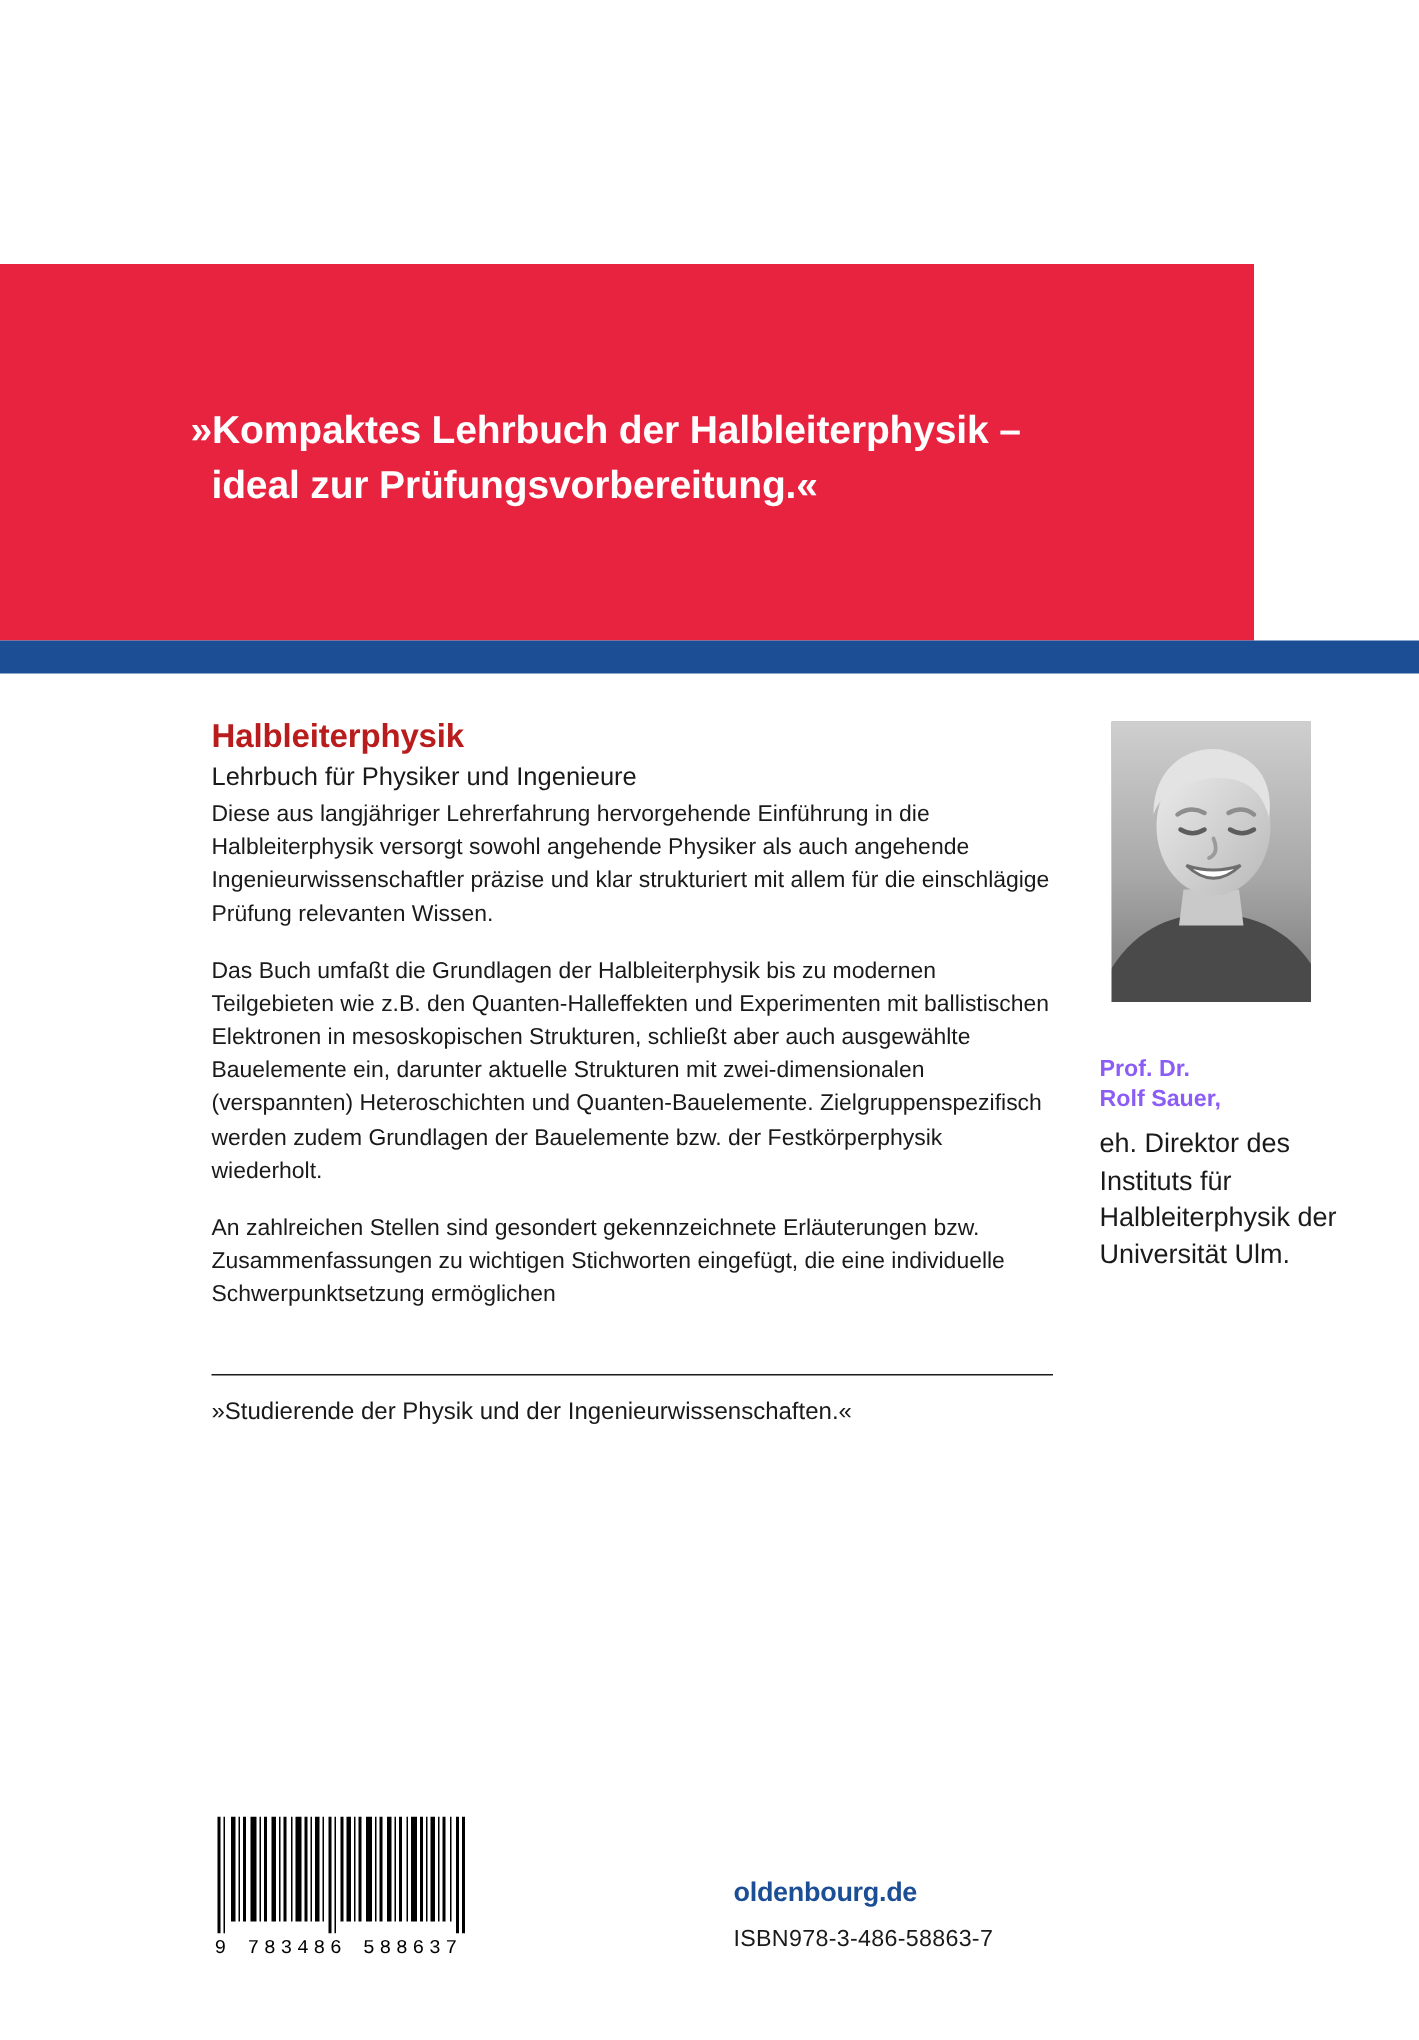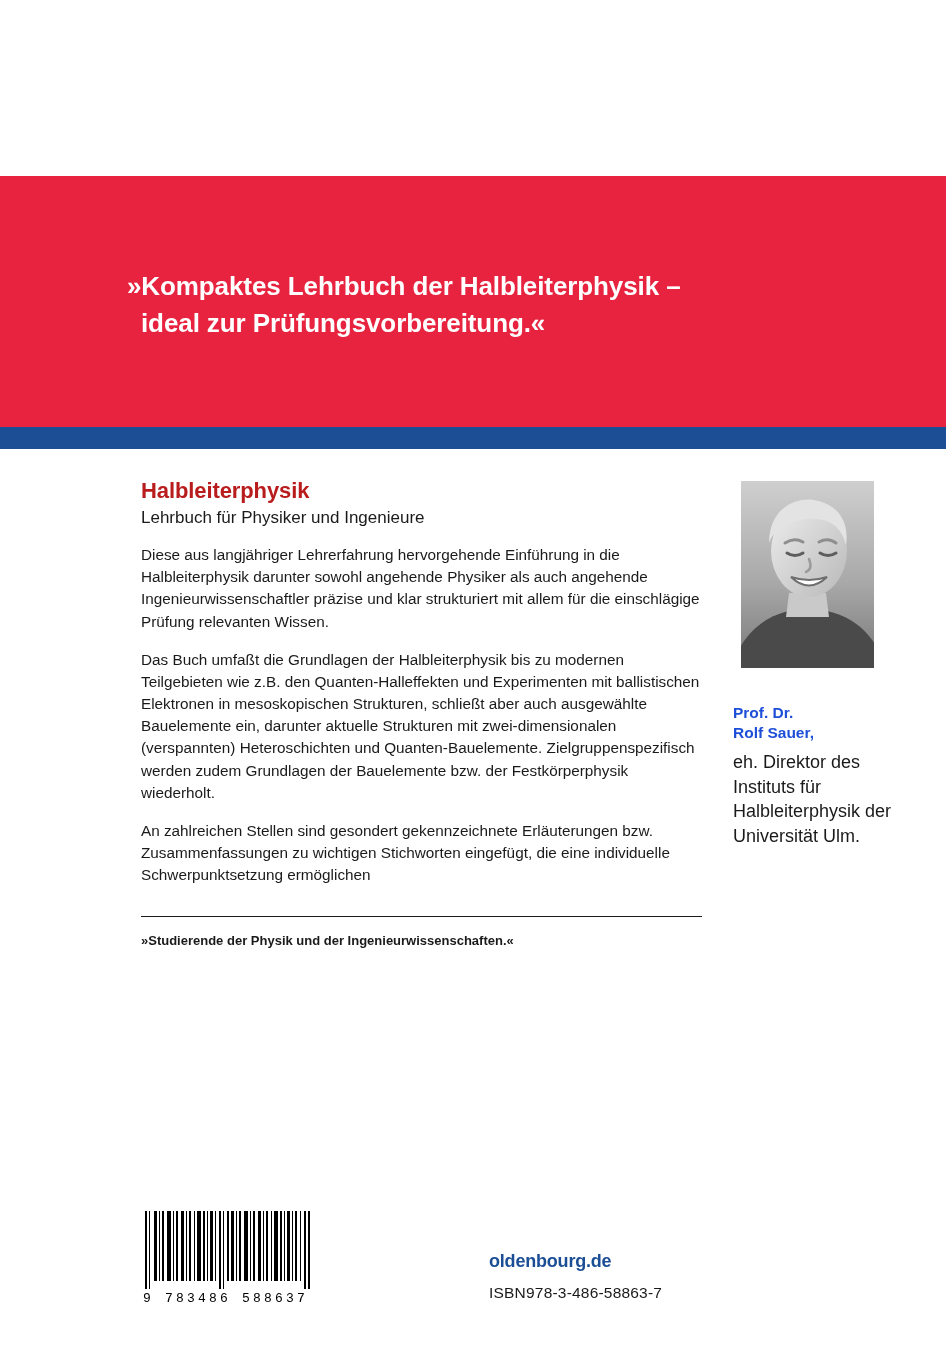--- a/index.html
+++ b/index.html
@@ -14,21 +14,21 @@
     color: #1a1a1a;
     position: relative;
     overflow: hidden;
   }
 
   
   .banner {
     position: absolute;
     left: 0;
     top: 176px;
-    width: 946px;
+    width: 836px;
     height: 251px;
     background: #e8233f;
   }
   .banner-text {
     position: absolute;
     left: 127px;
     top: 92px;
     width: 700px;
     color: #ffffff;
     font-size: 26px;
@@ -61,21 +61,21 @@
   .book-title {
     font-size: 22px;
     font-weight: bold;
     color: #b91c1c;
     margin: 0 0 4px 0;
     letter-spacing: -0.1px;
   }
   .book-subtitle {
     font-size: 17px;
     color: #1a1a1a;
-    margin: 0 0 16px 0;
+    margin: 0 0 4px 0;
   }
   .para {
     font-size: 15.3px;
     line-height: 1.45;
     color: #1a1a1a;
     margin: 0 0 16px 0;
     text-align: left;
   }
   .para.last {
     margin-bottom: 0;
@@ -88,22 +88,22 @@
     width: 561px;
     height: 1px;
     background: #1a1a1a;
   }
 
   .tagline {
     position: absolute;
     left: 141px;
     top: 933px;
     width: 620px;
-    font-size: 13px;
-    font-weight: bold;
+    font-size: 16px;
+    font-weight: normal;
     color: #1a1a1a;
   }
 
   
   .author-photo {
     position: absolute;
     left: 741px;
     top: 481px;
     width: 133px;
     height: 187px;
@@ -113,21 +113,21 @@
   .author-photo svg { display: block; }
 
   .author-name {
     position: absolute;
     left: 733px;
     top: 703px;
     width: 190px;
     font-size: 15.5px;
     font-weight: bold;
     line-height: 1.32;
-    color: #1d4ed8;
+    color: #8b5cf6;
   }
   .author-role {
     position: absolute;
     left: 733px;
     top: 750px;
     width: 180px;
     font-size: 18px;
     line-height: 1.37;
     color: #1a1a1a;
   }
@@ -181,21 +181,21 @@
     <span>»Kompaktes Lehrbuch der Halbleiterphysik –</span>
     <span class="line2">ideal zur Prüfungsvorbereitung.«</span>
   </div>
 </div>
 
 <div class="blue-stripe"></div>
 
 <div class="content">
   <h1 class="book-title">Halbleiterphysik</h1>
   <div class="book-subtitle">Lehrbuch für Physiker und Ingenieure</div>
-  <p class="para">Diese aus langjähriger Lehrerfahrung hervorgehende Einführung in die Halbleiterphysik darunter sowohl angehende Physiker als auch angehende Ingenieurwissenschaftler präzise und klar strukturiert mit allem für die einschlägige Prüfung relevanten Wissen.</p>
+  <p class="para">Diese aus langjähriger Lehrerfahrung hervorgehende Einführung in die Halbleiterphysik versorgt sowohl angehende Physiker als auch angehende Ingenieurwissenschaftler präzise und klar strukturiert mit allem für die einschlägige Prüfung relevanten Wissen.</p>
   <p class="para">Das Buch umfaßt die Grundlagen der Halbleiterphysik bis zu modernen Teilgebieten wie z.B. den Quanten-Halleffekten und Experimenten mit ballistischen Elektronen in mesoskopischen Strukturen, schließt aber auch ausgewählte Bauelemente ein, darunter aktuelle Strukturen mit zwei-dimensionalen (verspannten) Heteroschichten und Quanten-Bauelemente. Zielgruppenspezifisch werden zudem Grundlagen der Bauelemente bzw. der Festkörperphysik wiederholt.</p>
   <p class="para last">An zahlreichen Stellen sind gesondert gekennzeichnete Erläuterungen bzw. Zusammenfassungen zu wichtigen Stichworten eingefügt, die eine individuelle Schwerpunktsetzung ermöglichen</p>
 </div>
 
 <div class="rule"></div>
 
 <div class="tagline">»Studierende der Physik und der Ingenieurwissenschaften.«</div>
 
 <div class="author-photo">
   <svg width="133" height="187" viewBox="0 0 133 187">

